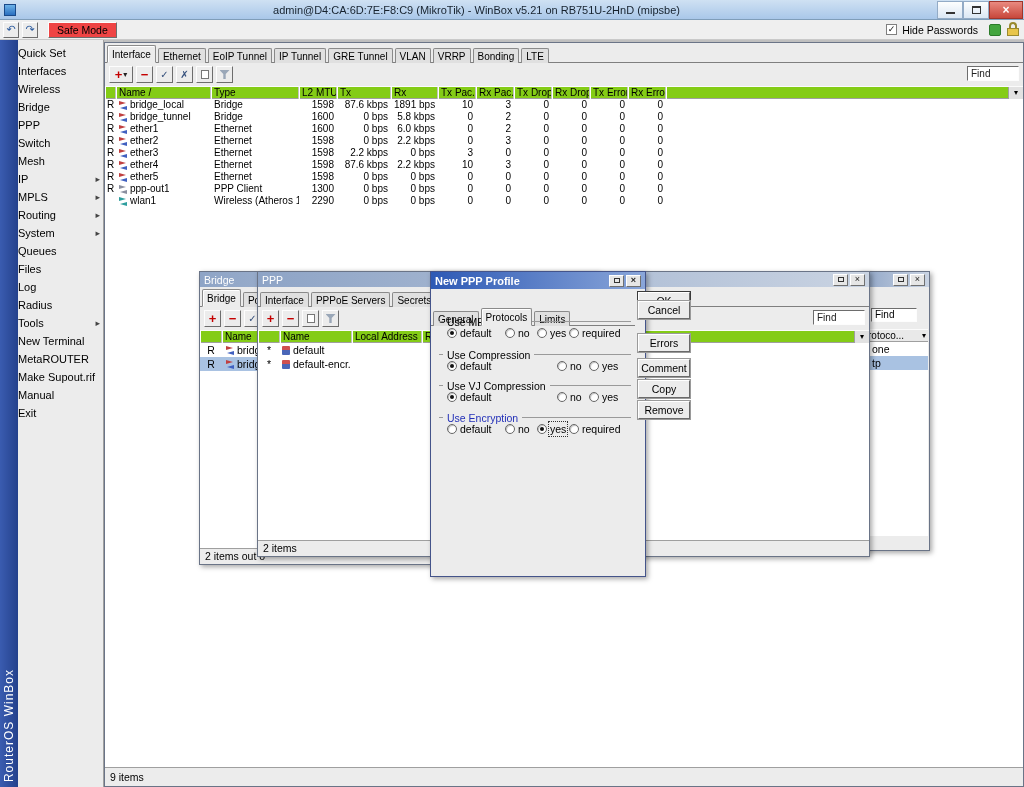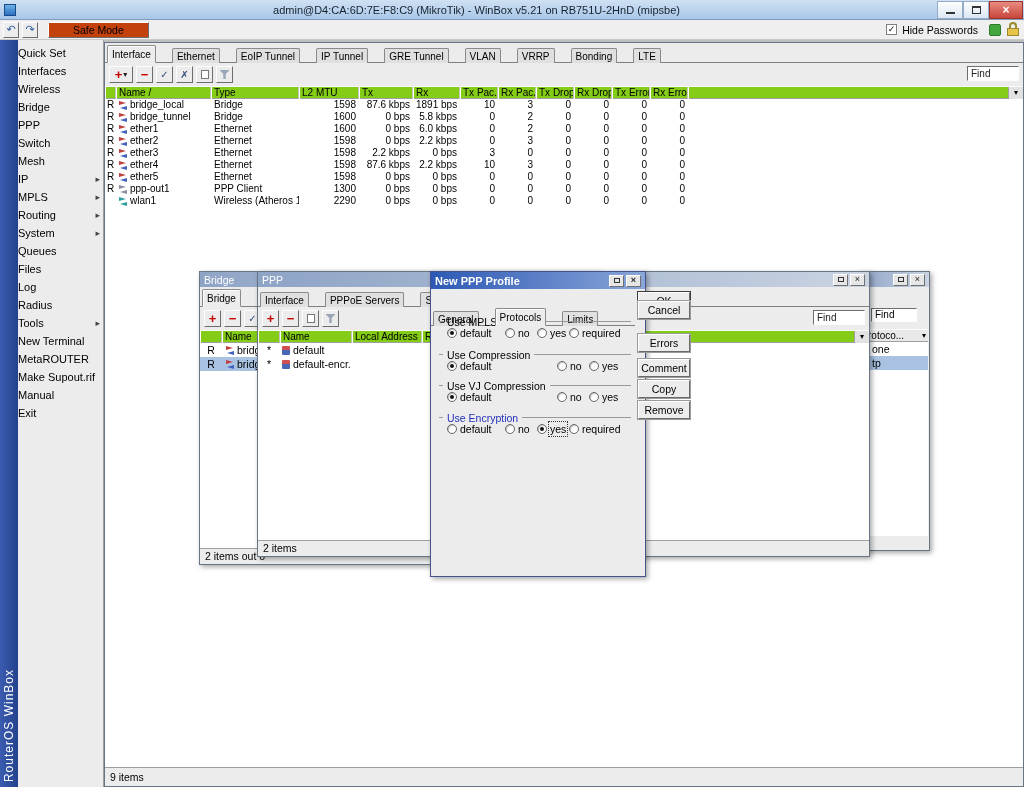--- a/index.html
+++ b/index.html
@@ -12,21 +12,21 @@
   .captitle{flex:1;text-align:center;font-size:11px;color:#16222e;white-space:nowrap;overflow:hidden}
   .capbtns{display:flex;margin-right:1px}
   .cap-btn{width:26px;height:18px;border:1px solid #93abc6;background:linear-gradient(#fdfefe,#dbe7f4);display:flex;align-items:center;justify-content:center}
   .cap-btn.close{width:34px;background:linear-gradient(#e98a80,#c8473b);border-color:#9e352c;color:#fff;font-weight:bold;font-size:12px}
   .glyph-min{width:9px;height:2px;background:#333;display:block;margin-top:6px}
   .glyph-max{width:9px;height:8px;border:1px solid #333;border-top:2px solid #333;display:block}
 
   
   .mbar{position:absolute;left:0;top:20px;width:1024px;height:20px;background:#efefef;border-bottom:1px solid #c9c9c9;display:flex;align-items:center}
   .navbtn{width:16px;height:16px;margin-left:3px;background:#ececec;border:1px solid;border-color:#fdfdfd #6d6d6d #6d6d6d #fdfdfd;color:#2b5a9d;font-size:11px;line-height:13px;text-align:center}
-  .safebtn{margin-left:10px;height:16px;padding:1px 24px;background:#c2410c;border:1px solid;border-color:#fdfdfd #6d6d6d #6d6d6d #fdfdfd;font-size:10.5px;line-height:12px}
+  .safebtn{margin-left:10px;height:16px;padding:1px 8px;background:#ef4444;border:1px solid;border-color:#fdfdfd #6d6d6d #6d6d6d #fdfdfd;font-size:10.5px;line-height:12px}
   .rightcluster{position:absolute;right:4px;top:2px;display:flex;align-items:center;gap:5px}
   .cb{width:11px;height:11px;background:#fff;border:1px solid #7f7f7f;font-size:9px;line-height:9px;text-align:center;color:#111}
   .cblabel{font-size:10.5px;margin-right:6px}
   .greenbox{width:12px;height:12px;background:#44a63f;border:1px solid #2c7c2a;border-radius:2px}
   .lock{width:14px;height:15px;position:relative}
   .lock .shackle{position:absolute;left:3px;top:0;width:8px;height:6px;border:2px solid #9a8a30;border-bottom:none;border-radius:4px 4px 0 0}
   .lock .body{position:absolute;left:1px;top:6px;width:12px;height:8px;background:#e8c54a;border:1px solid #9a8a30}
 
   
   .strip{position:absolute;left:0;top:40px;width:18px;height:747px;background:linear-gradient(90deg,#3a5cb0,#24418c)}
@@ -41,21 +41,21 @@
   .win{position:absolute;background:#ececec;border:1px solid #6a7487;display:flex;flex-direction:column}
   .float{box-shadow:2px 2px 5px rgba(0,0,0,.35)}
   .wtitle{height:15px;flex:0 0 15px;display:flex;align-items:center;padding:0 4px;color:#fff;font-size:10.5px;white-space:nowrap;overflow:hidden}
   .wtitle.inactive{background:linear-gradient(90deg,#8ea4c6,#c9d3e2)}
   .wtitle.active{height:17px;flex:0 0 17px;background:linear-gradient(90deg,#2d59b5,#8aa6d9);font-weight:bold;font-size:11px}
   .wbtns{margin-left:auto;display:flex;gap:2px}
   .wbtn{width:15px;height:12px;background:#e6e6e6;border:1px solid;border-color:#fff #707070 #707070 #fff;display:flex;align-items:center;justify-content:center;font-size:9px;line-height:9px;color:#222}
   .sqico{width:6px;height:5px;border:1px solid #333;display:block}
 
   .tabs{height:20px;flex:0 0 20px;padding:2px 2px 0;display:flex;align-items:flex-end;border-bottom:1px solid #7f7f7f}
-  .tab{height:15px;line-height:13px;padding:1px 4px;background:#e0e0e0;border:1px solid #8a8a8a;border-bottom:none;margin-right:16px;border-radius:2px 2px 0 0;position:relative;bottom:-1px;font-size:10px;white-space:nowrap}
+  .tab{height:15px;line-height:13px;padding:1px 4px;background:#e0e0e0;border:1px solid #8a8a8a;border-bottom:none;margin-right:2px;border-radius:2px 2px 0 0;position:relative;bottom:-1px;font-size:10px;white-space:nowrap}
   .tab.active{height:18px;line-height:16px;background:#ececec;border-bottom:1px solid #ececec;z-index:3;box-shadow:inset 1px 1px 0 #fff}
 
   .tbar{height:23px;flex:0 0 23px;display:flex;align-items:center;gap:3px;padding:0 4px;position:relative}
   .tbtn{height:17px;min-width:17px;padding:0 1px;background:#ececec;border:1px solid;border-color:#fdfdfd #6d6d6d #6d6d6d #fdfdfd;display:flex;align-items:center;justify-content:center;gap:1px}
   .plus{color:#c40000;font-weight:bold;font-size:13px;line-height:11px}
   .minus{color:#c40000;font-weight:bold;font-size:13px;line-height:11px}
   .chk{color:#35507c;font-size:10px;line-height:10px}
   .ddm{font-size:8px;line-height:8px;color:#222}
   .sheet{width:8px;height:9px;background:#fff;border:1px solid #777;display:block}
   .funnel{width:10px;height:9px;background:#9aa7b8;clip-path:polygon(0 0,100% 0,62% 45%,62% 100%,38% 100%,38% 45%);display:block}
@@ -75,21 +75,21 @@
   .frow{display:flex;height:14px;line-height:14px;font-size:10.5px;white-space:nowrap;align-items:center}
   .td{padding:0 3px;overflow:hidden;flex:0 0 auto}
   .num{text-align:right}
   .cname{display:flex;align-items:center;padding:0 1px 0 2px}
   .ntext{overflow:hidden;white-space:nowrap}
   .sel{background:#a9c2e2}
   
   .w-flag{width:11px;text-align:center;padding:0}
   .w-name{width:95px}
   .w-type{width:88px}
-  .w-l2{width:60px}
+  .w-l2{width:38px}
   .w-tx{width:54px}
   .w-rx{width:47px}
   .w-n{width:38px}
 
   
   .ifico{width:10px;height:9px;position:relative;display:inline-block;flex:0 0 10px;margin-right:2px}
   .ifico i{position:absolute;width:0;height:0;border-top:2px solid transparent;border-bottom:2px solid transparent;display:block}
   .ifico .a1{top:0;left:1px;border-left:7px solid #c04040}
   .ifico .a2{top:5px;left:2px;border-right:7px solid #4060c0}
   .ifico.wl .a1{border-left-color:#2e9e9e}.ifico.wl .a2{border-right-color:#2e9e9e}

